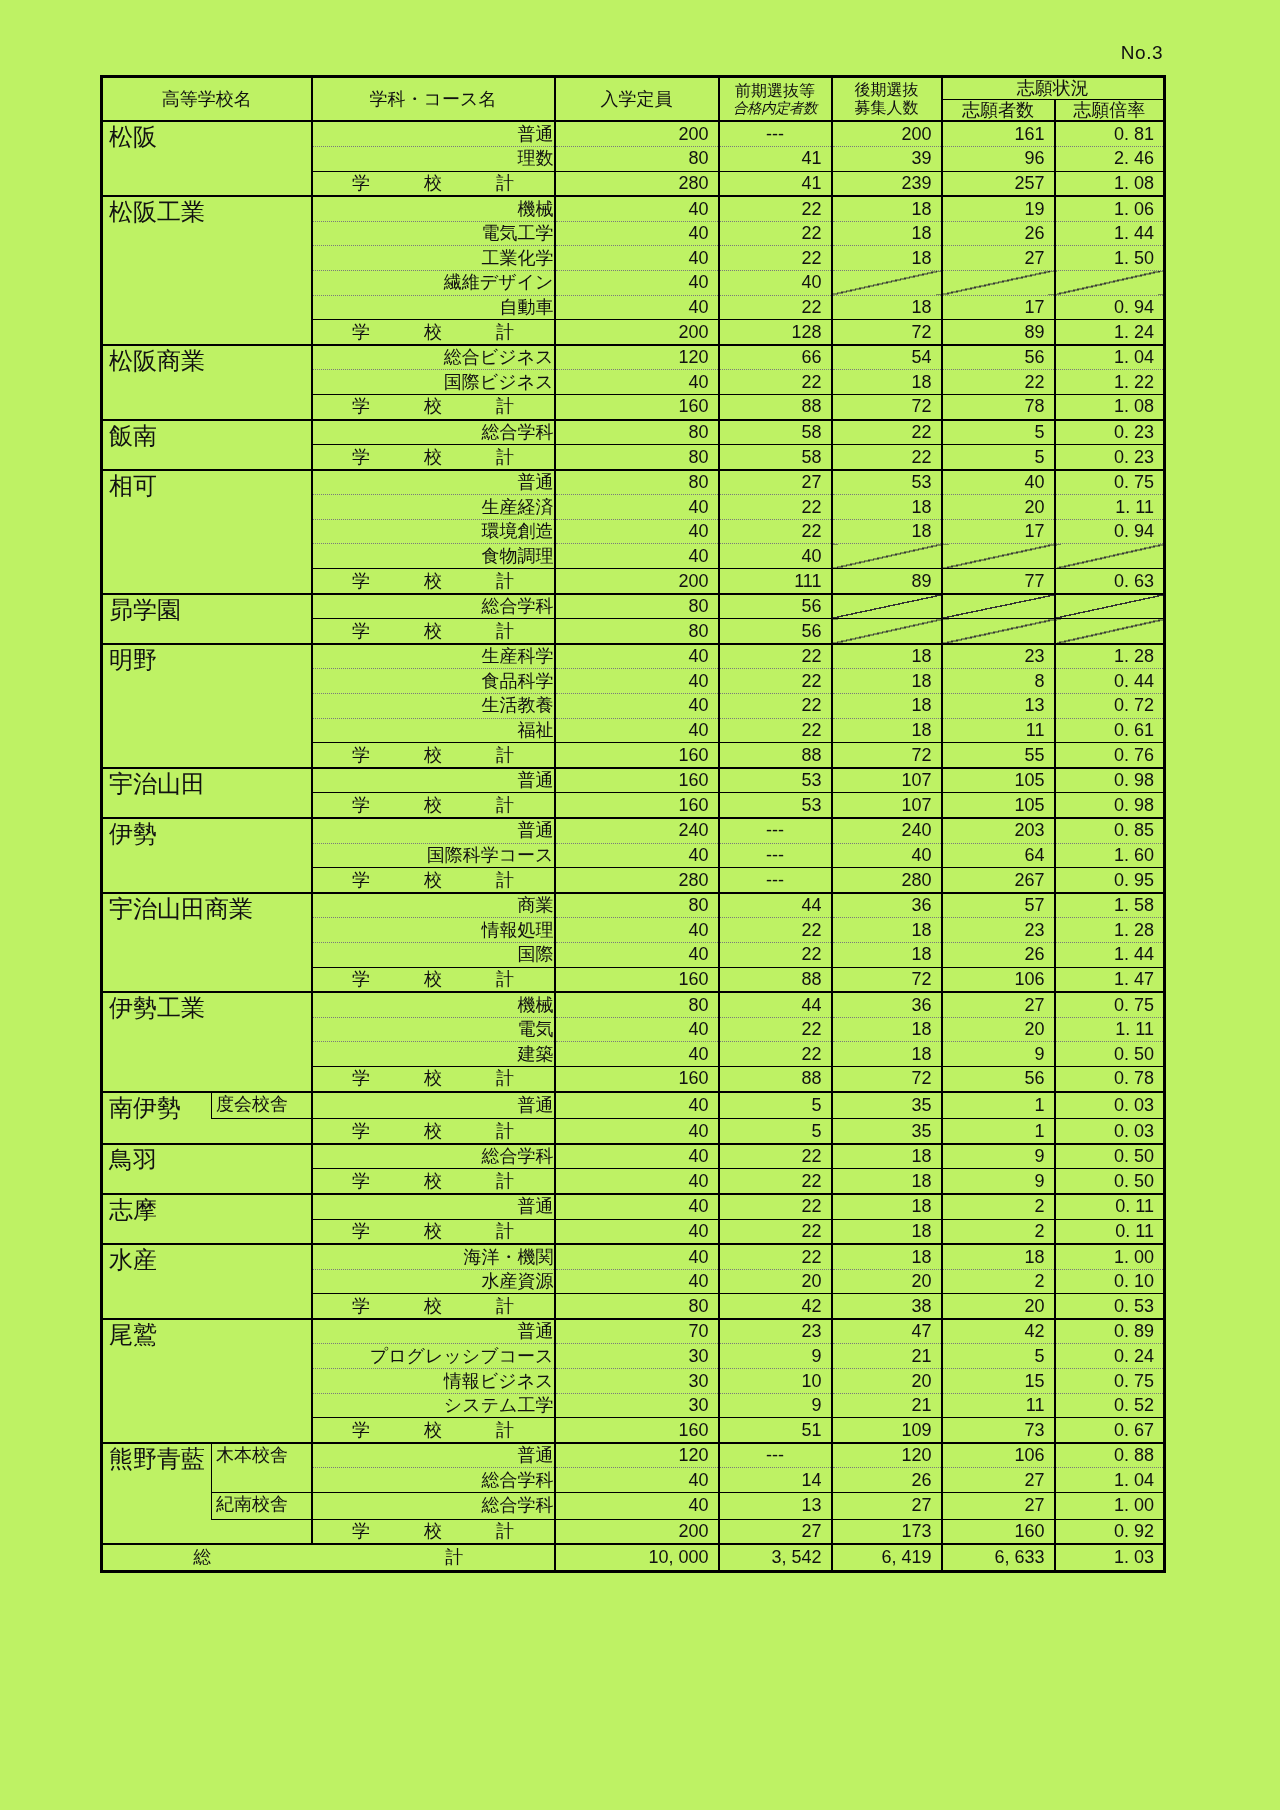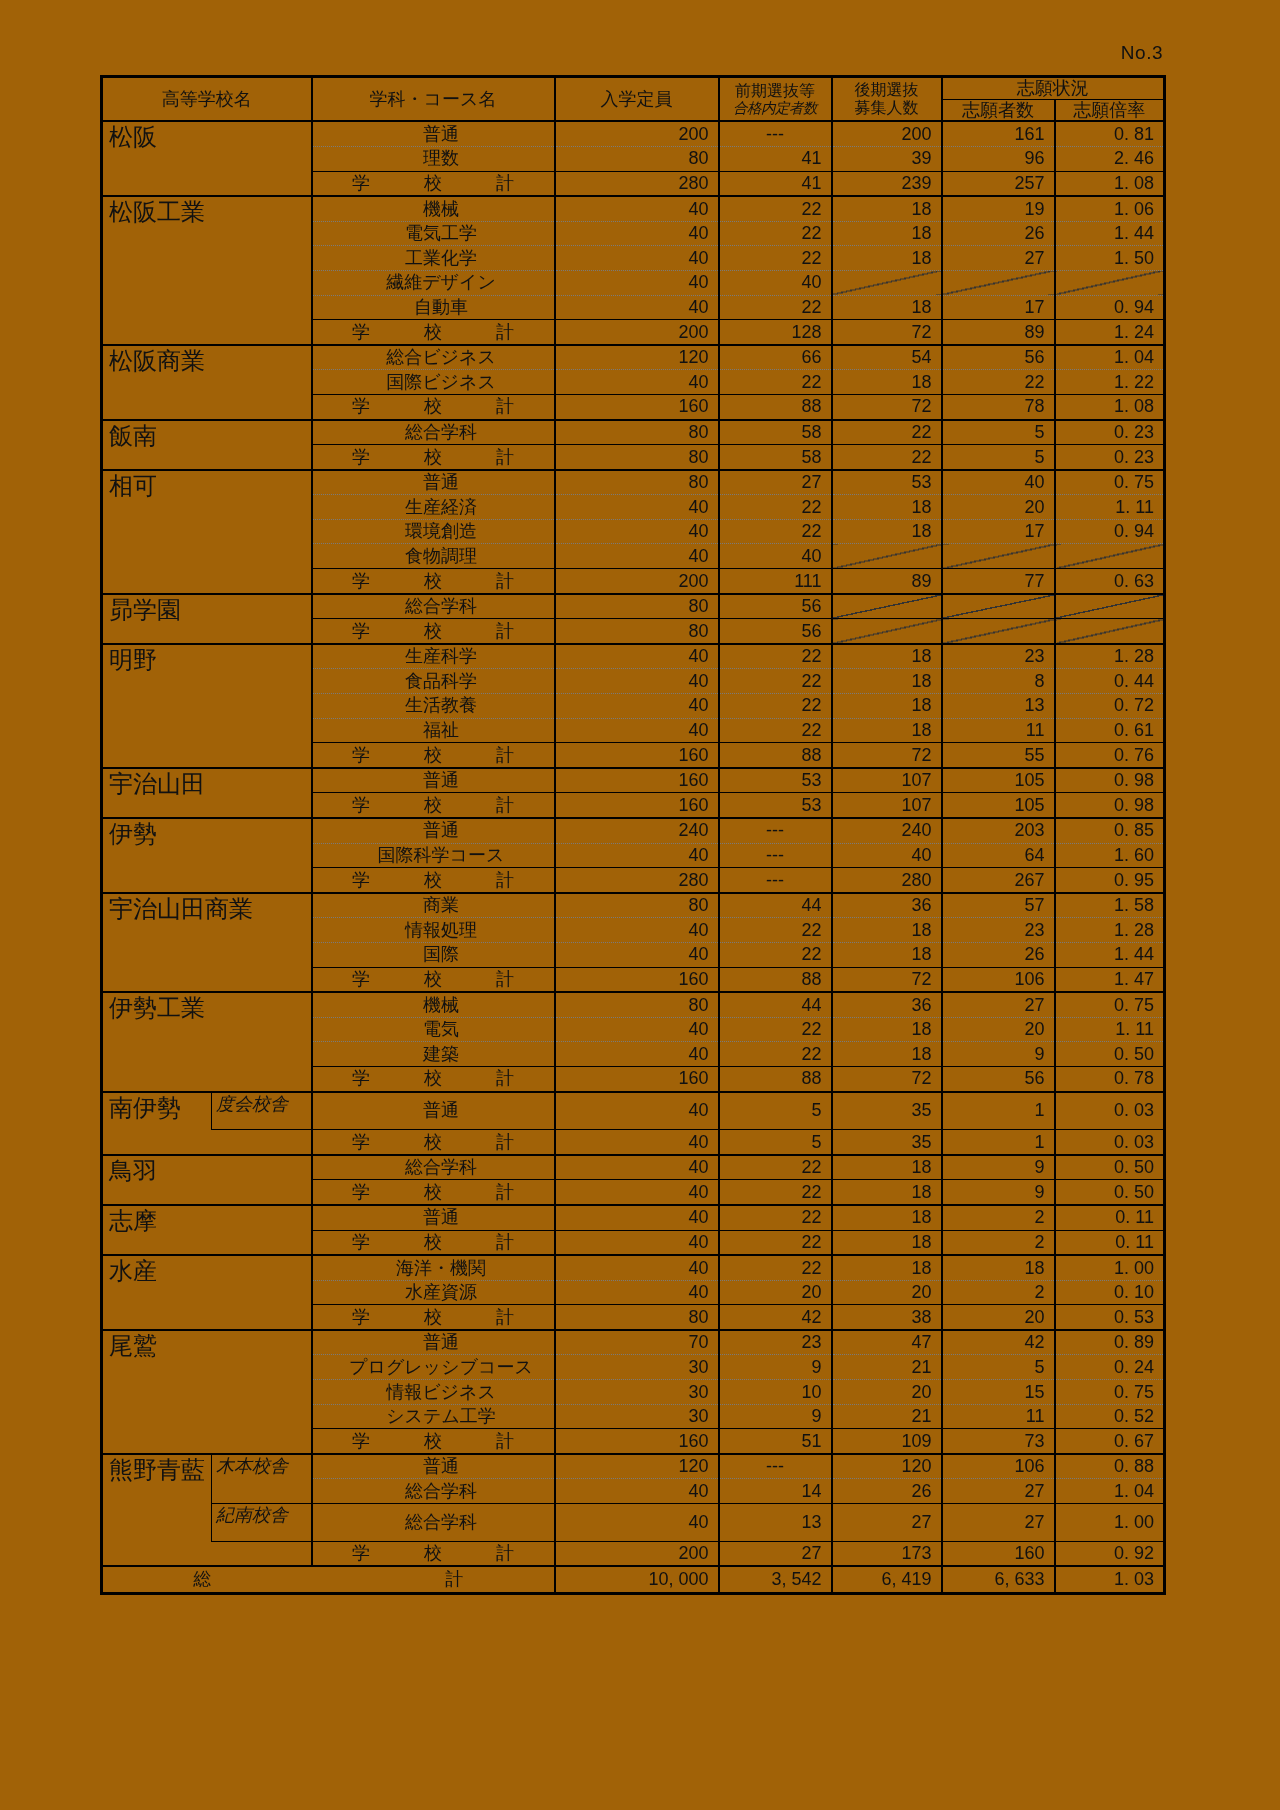--- a/index.html
+++ b/index.html
@@ -1,35 +1,35 @@
 <!DOCTYPE html>
 <html><head>
 <meta charset="utf-8">
 <style>
   html,body { margin:0; padding:0; background:#ffffff; }
   body { width:1280px; height:1810px; font-family:"Liberation Sans", sans-serif; color:#111; }
-  .sheet { position:relative; width:1280px; height:1810px; background:#a16207; overflow:hidden; }
+  .sheet { position:relative; width:1280px; height:1810px; background:#bef264; overflow:hidden; }
   .pageno { position:absolute; top:42px; left:1060px; width:103px; text-align:right; font-size:19px; letter-spacing:0.5px; }
 
   table.adm { position:absolute; left:100px; top:75px; width:1063px; border-collapse:collapse; table-layout:fixed; border:3px solid #000; }
   th, td { font-weight:normal; line-height:1.15; overflow:hidden; white-space:nowrap; }
 
   thead th { border-left:2px solid #000; border-top:2px solid #000; border-bottom:2px solid #000;
              font-size:18px; text-align:center; vertical-align:middle; padding:0; height:20px; }
   thead th.hdr-span { border-bottom:2.5px solid #000; }
   thead th.status { border-bottom:1.5px solid #000; height:19px;margin-left:40px; }
   thead tr.h2 th { border-top:1.5px solid #000; border-bottom:2.5px solid #000; height:19px; }
   .l1 { font-size:16px; display:block; }
   .l2 { font-size:14.5px; display:block; letter-spacing:-0.5px;font-style:italic; }
 
   tbody td { height:23.6px; font-size:18px; vertical-align:middle; padding:0; }
   td.school { text-align:left; vertical-align:top; padding:1px 0 0 6px; border-right:0; font-size:24px; }
-  td.branch { border-left:1.5px solid #000; text-align:left; vertical-align:top; padding:1px 0 12px 4px;font-style:italic; }
+  td.branch { border-left:1.5px solid #000; text-align:left; vertical-align:top; padding:1px 0 1px 4px; }
   td.branch-empty { border-left:0; }
-  td.course { border-left:2px solid #000; text-align:center; padding-left:16px; }
+  td.course { border-left:2px solid #000; text-align:right; padding-left:16px; }
   td.total-label { text-align:center; padding-left:0; }
   td.num { border-left:2px solid #000; text-align:right; padding-right:9px; }
   td.dash { text-align:center; padding-right:0; }
   td.diag { background-image:linear-gradient(to bottom right,
               transparent calc(50% - 0.7px), #333 calc(50% - 0.7px),
               #333 calc(50% + 0.7px), transparent calc(50% + 0.7px)); }
   tbody tr.sep-dotted > td { border-top:1px dotted #7a7a7a; }
   tbody tr.sep-solid  > td { border-top:1.3px solid #000; }
   tbody tr.sec-start  > td { border-top:2.5px solid #000; }
   tbody tr.grand > td { border-top:2.5px solid #000; height:25px; }

